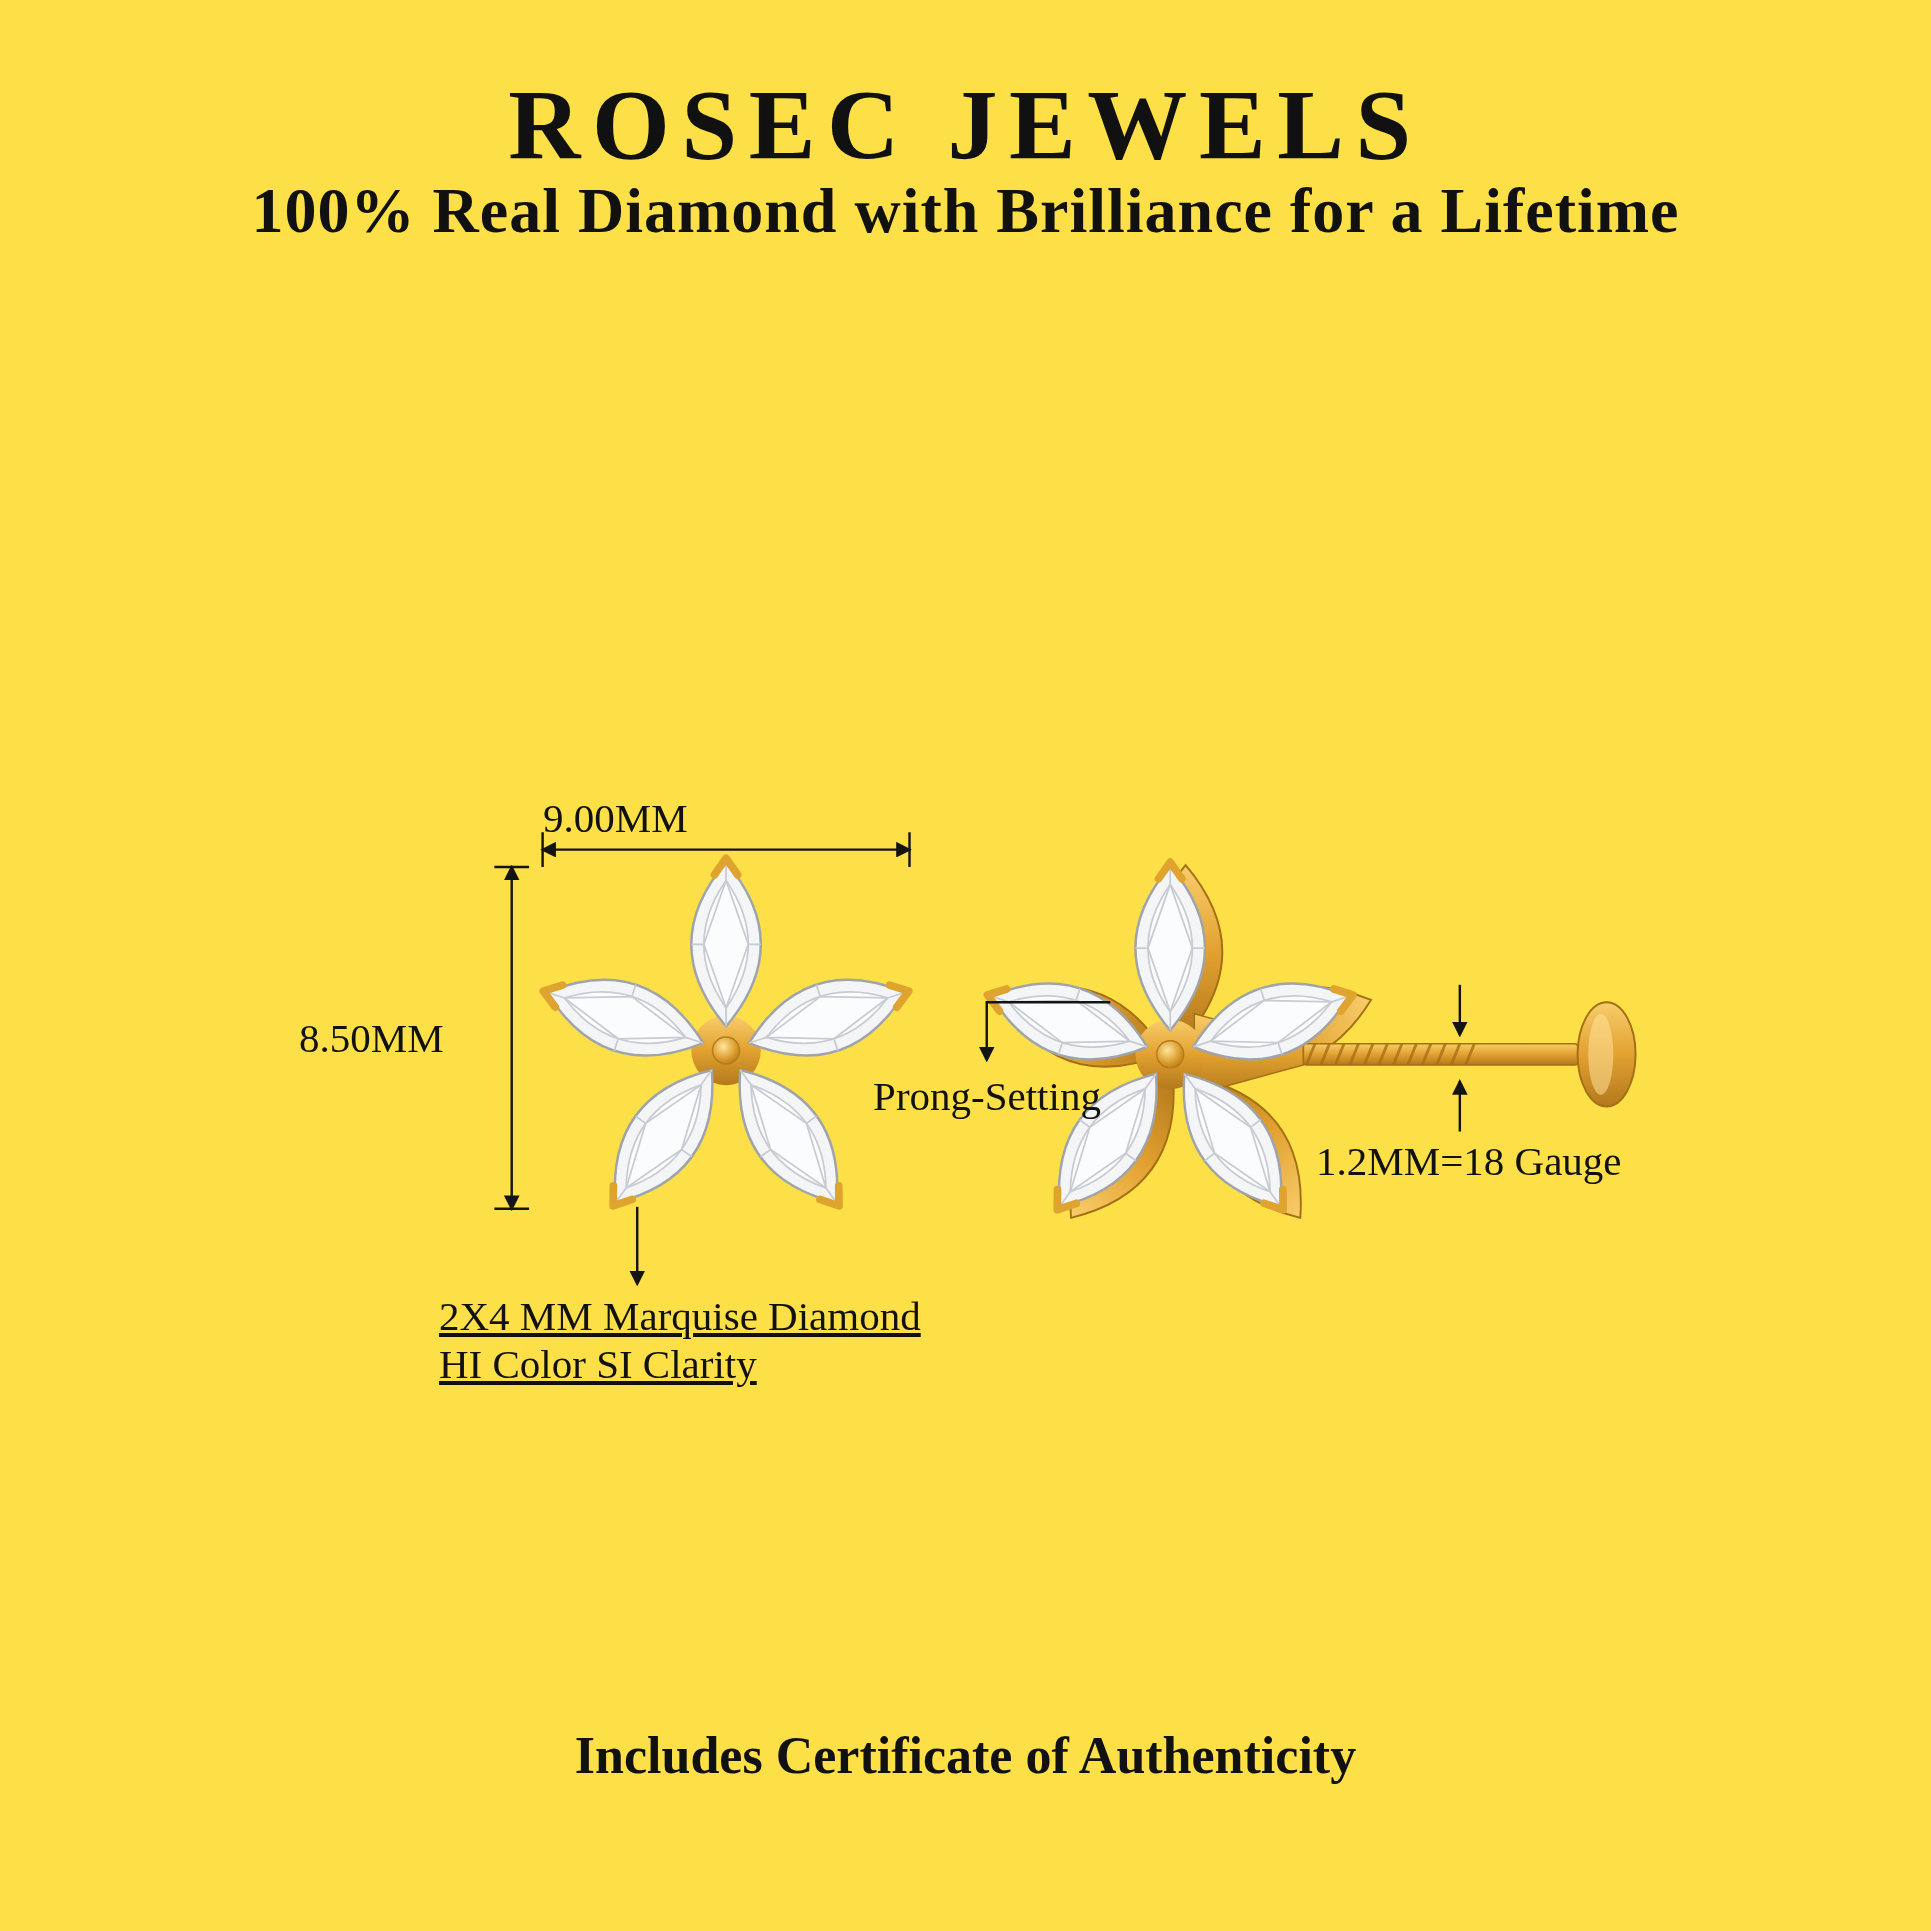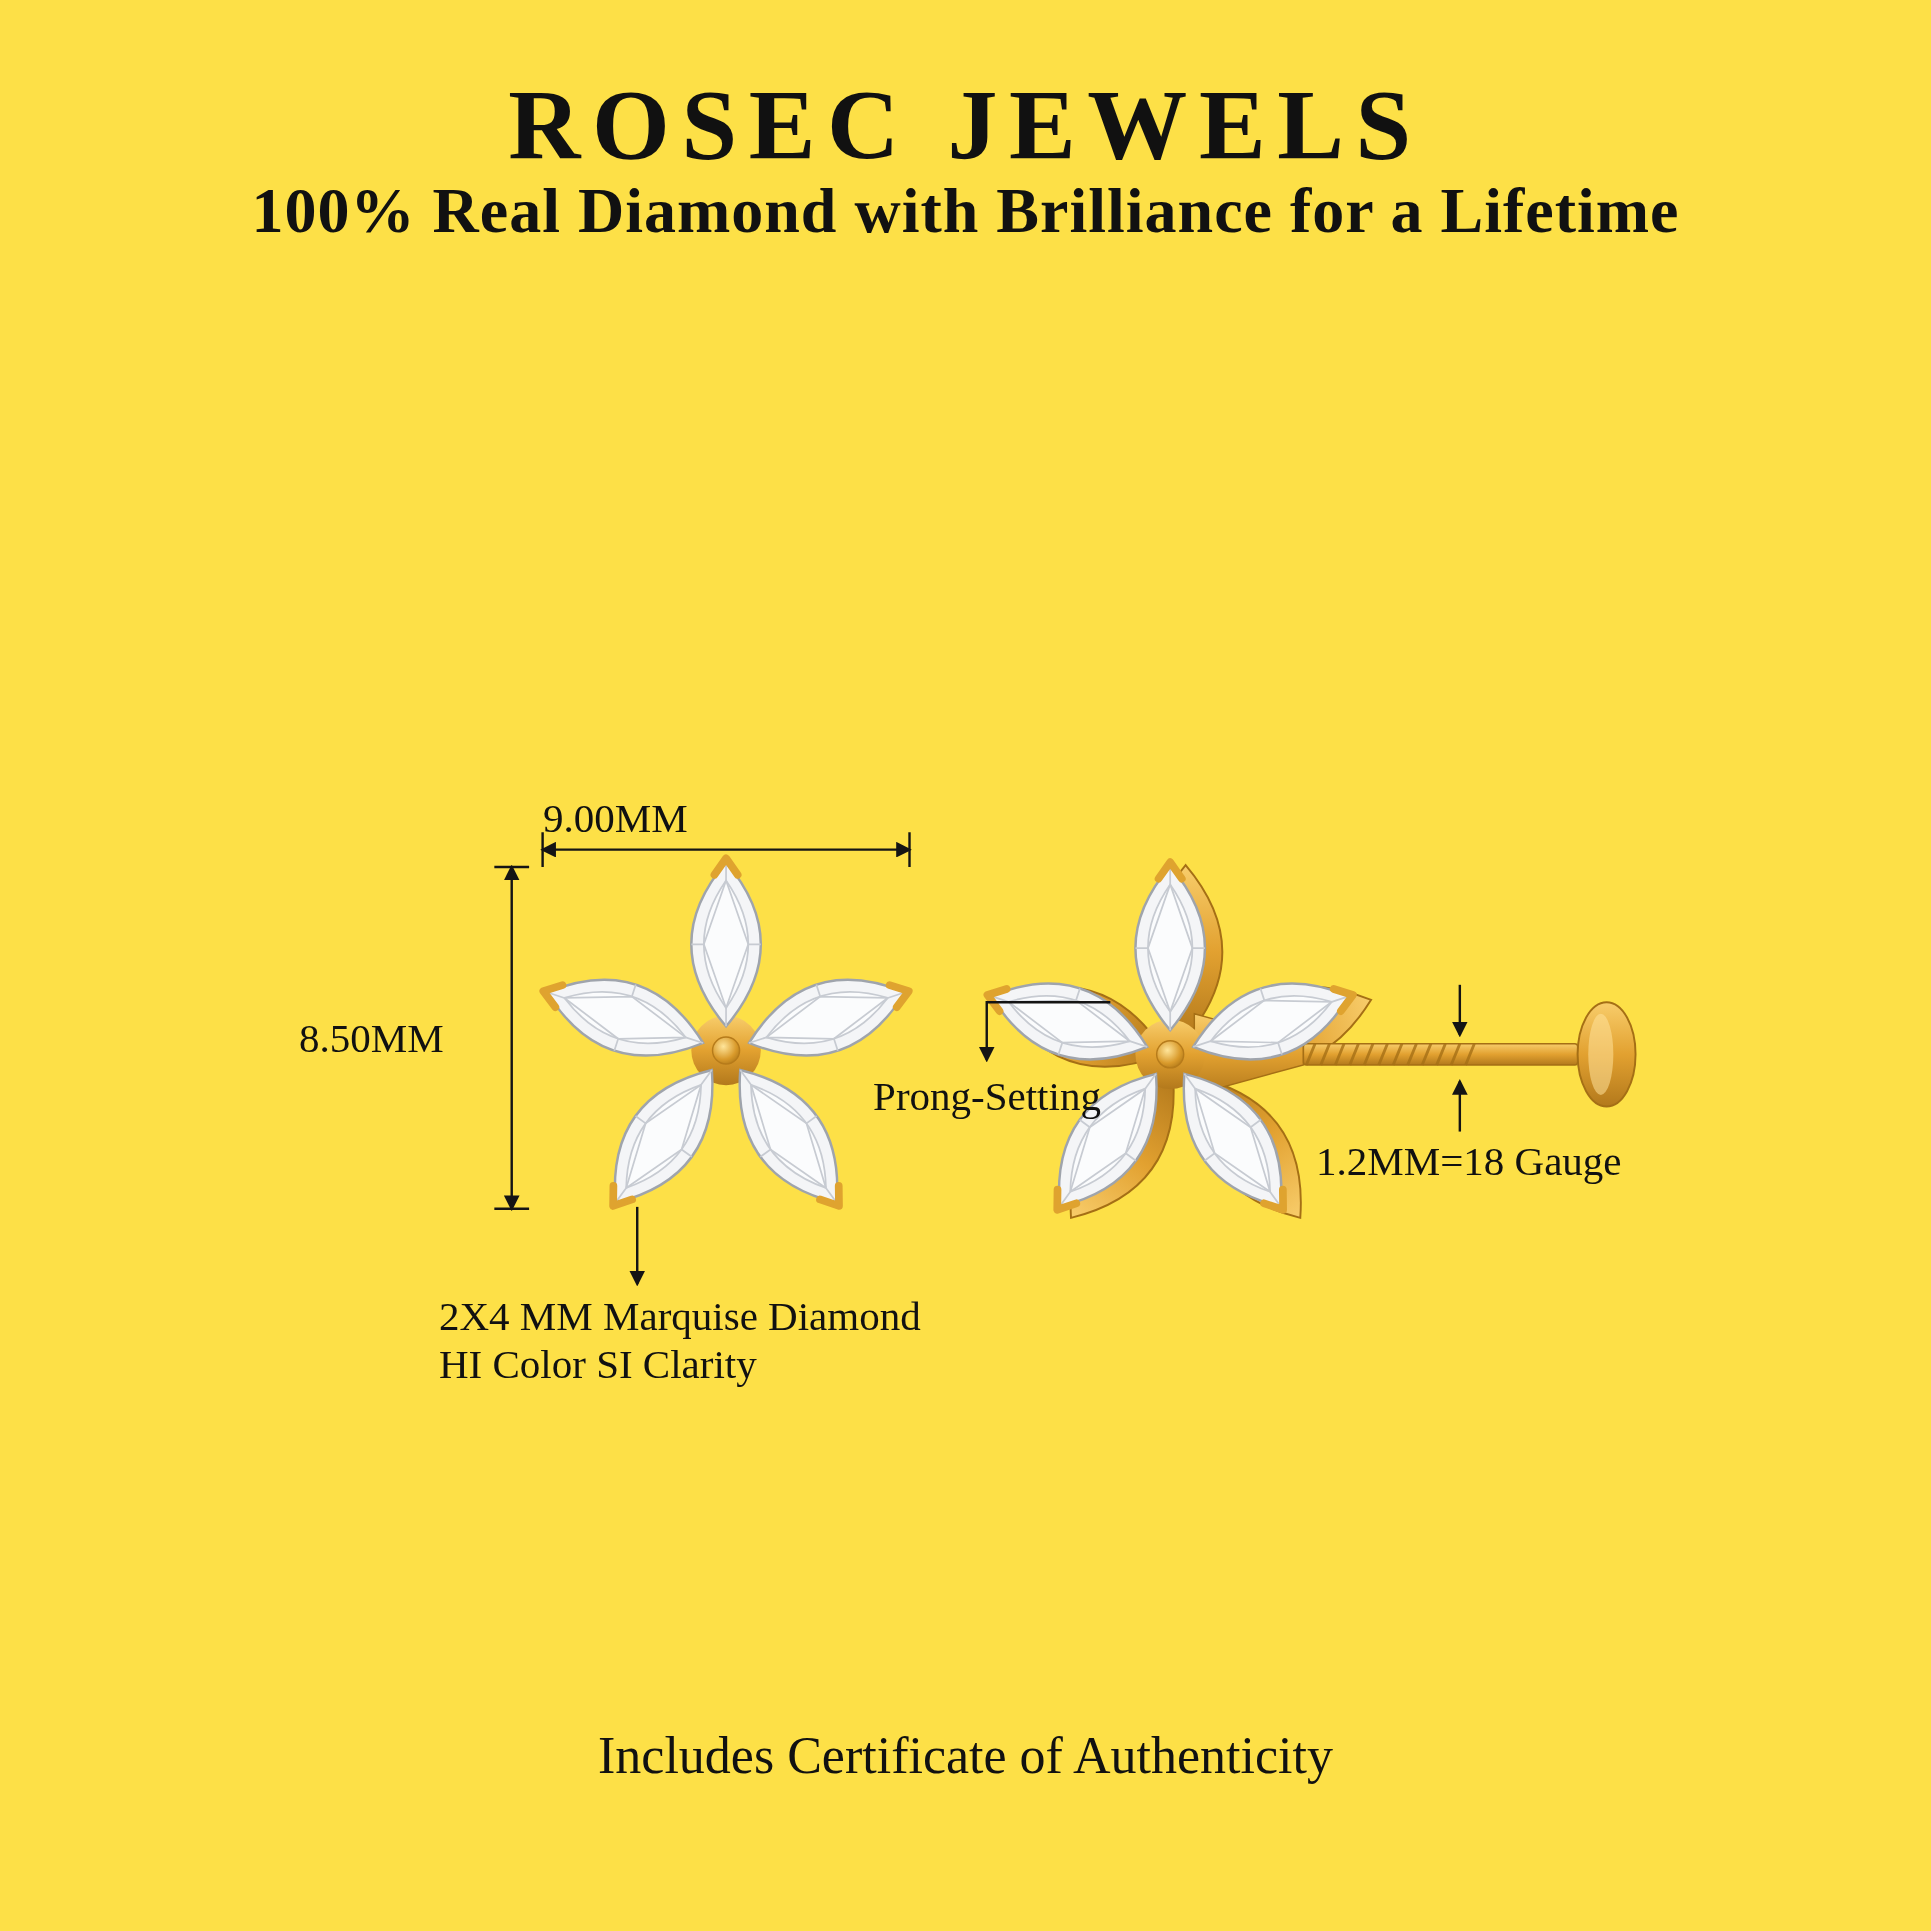--- a/index.html
+++ b/index.html
@@ -25,25 +25,25 @@
   }
   .dim-label{
     position:absolute;
     font-size:41px;line-height:1.18;
     color:#111111;white-space:nowrap;
   }
   #width-label{top:794px;left:543px;width:367px;}
   #height-label{top:1014px;left:299px;width:193px;text-align:left;}
   #prong-label{top:1072px;left:842px;width:290px;text-align:center;}
   #gauge-label{top:1137px;left:1316px;text-align:left;}
-  #stone-note{top:1292px;left:439px;text-align:left;}
+  #stone-note{top:1292px;left:439px;text-align:left;text-decoration:underline;}
   .footer-note{
     position:absolute;top:1726px;left:0;width:100%;
     text-align:center;
-    font-size:52px;font-weight:400;
+    font-size:52px;font-weight:700;
   }
   svg.diagram{position:absolute;top:0;left:0;}
 </style>
 </head>
 <body>
 
 <div class="page">
 
   <div class="brand">ROSEC JEWELS</div>
   <div class="tagline">100% Real Diamond with Brilliance for a Lifetime</div>

